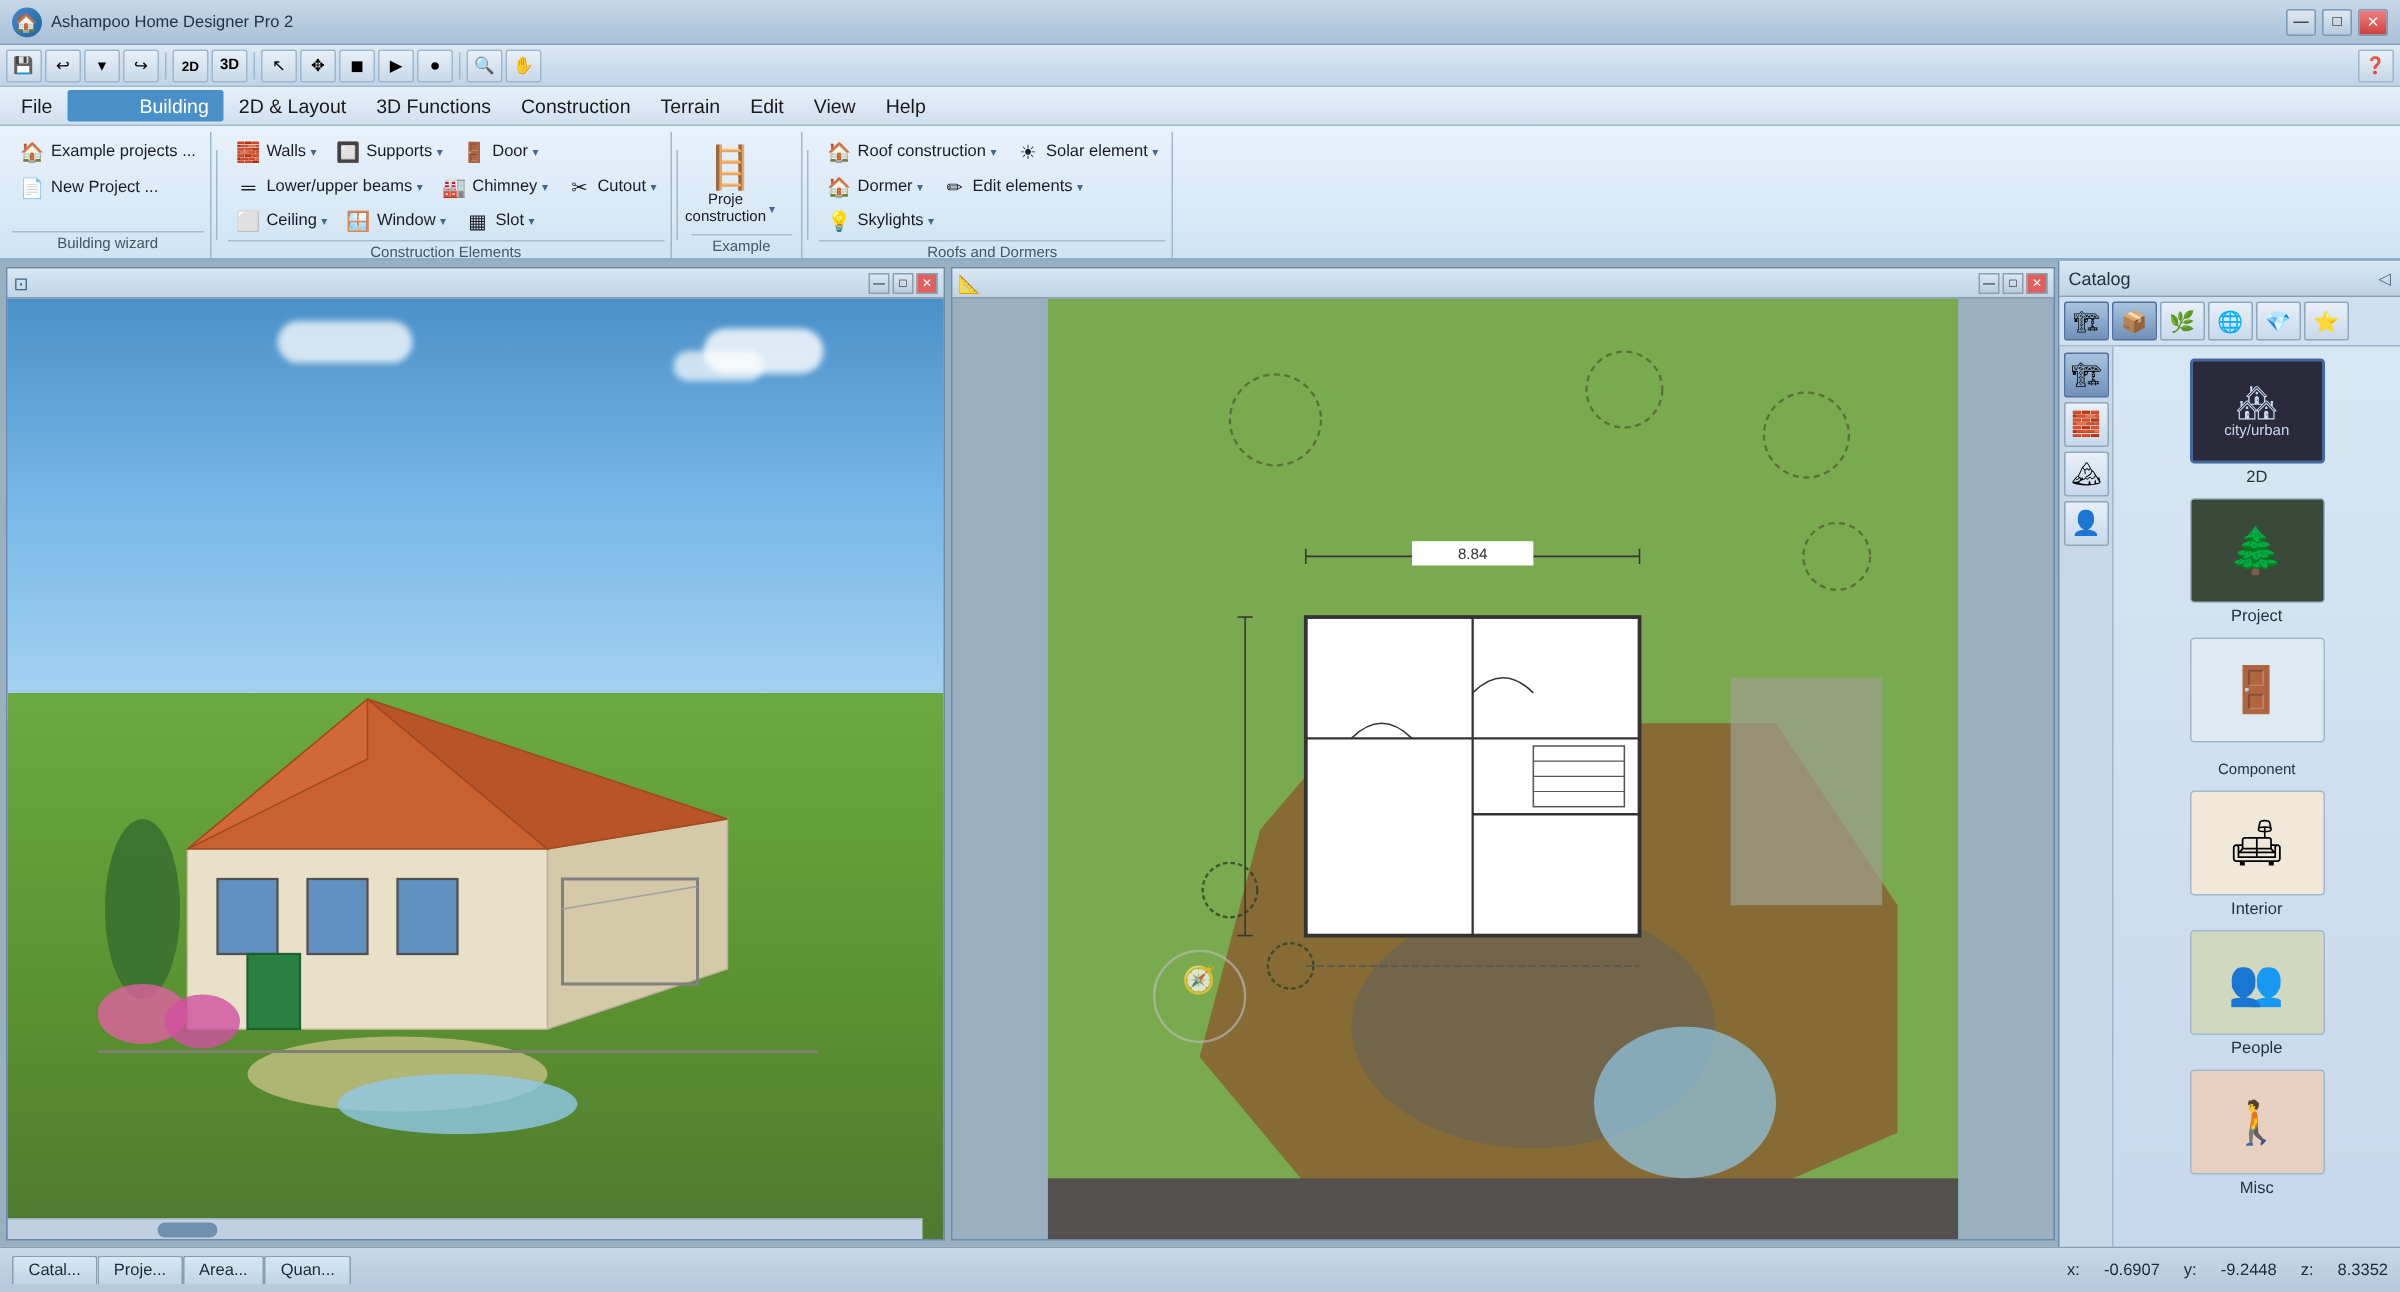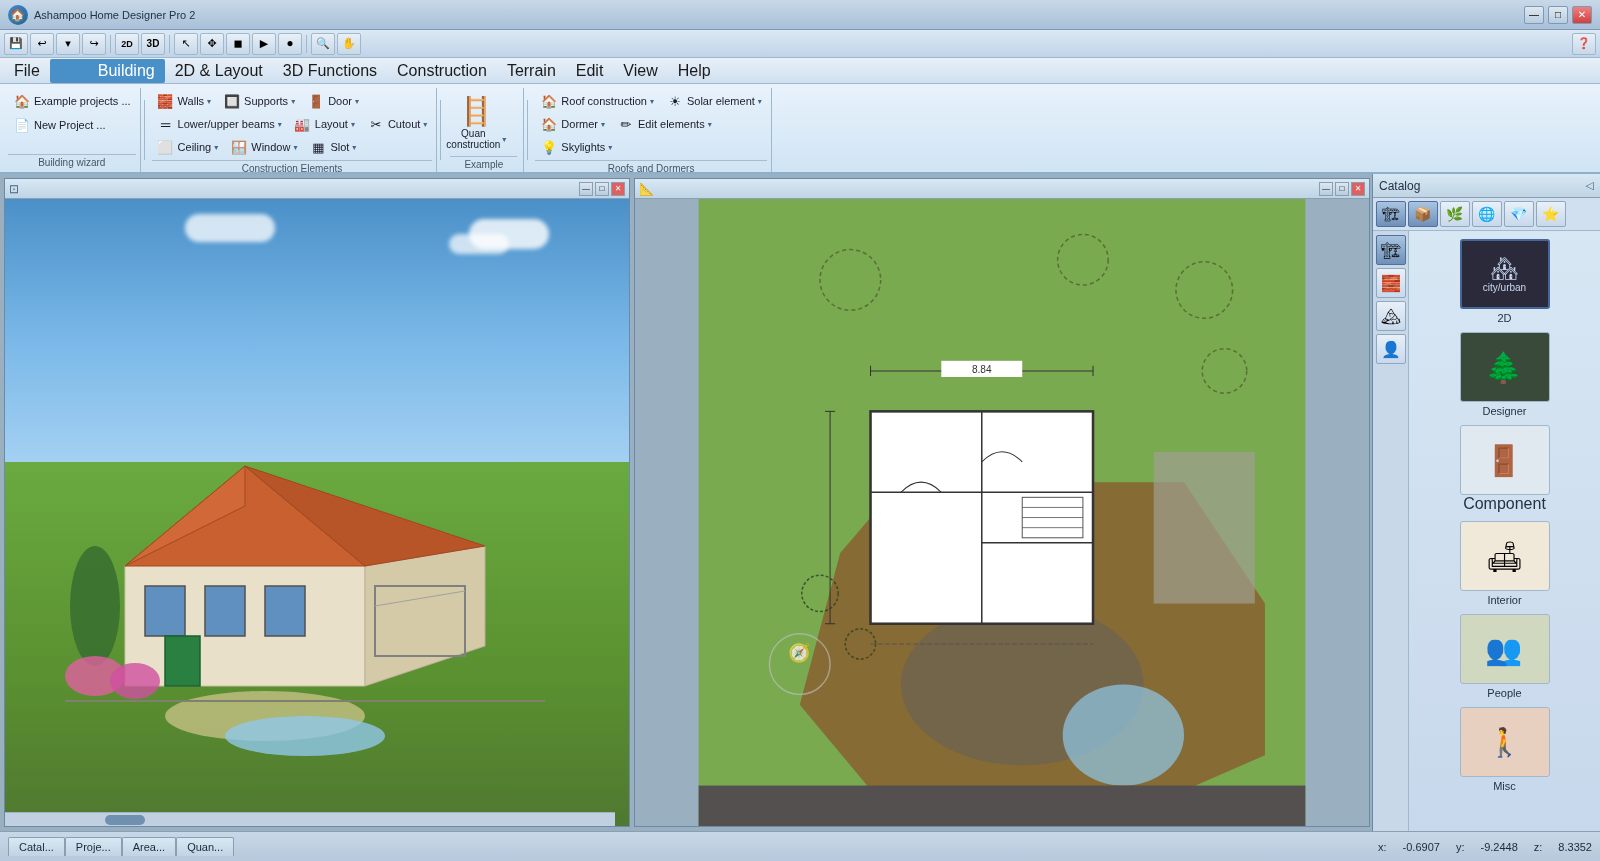--- a/index.html
+++ b/index.html
@@ -35,21 +35,21 @@
 
     
     .menu-bar {
       height: 26px;
       background: linear-gradient(to bottom, #e8f0f8, #d0e0f0);
       display: flex;
       align-items: center;
       padding: 0 4px;
       border-bottom: 1px solid #a0b8cc;
     }
-    .menu-item { padding: 3px 10px; cursor: pointer; font-size: 16px; color: #1a1a1a; border-radius: 2px; }
+    .menu-item { padding: 3px 10px; cursor: pointer; font-size: 13px; color: #1a1a1a; border-radius: 2px; }
     .menu-item.active { background: #4a90c8; color: white; padding-left: 48px; }
 
     
     .ribbon {
       height: 90px;
       background: linear-gradient(to bottom, #e8f2fc, #d0e4f4);
       border-bottom: 2px solid #8ab0cc;
       display: flex;
       padding: 4px 4px 0;
     }
@@ -194,21 +194,21 @@
       </div>
 
       <div style="display:flex;gap:2px;">
         <div class="ribbon-item">
           <div class="ribbon-item-icon">═</div>
           <span>Lower/upper beams</span>
           <span class="dropdown-arrow">▾</span>
         </div>
         <div class="ribbon-item">
           <div class="ribbon-item-icon">🏭</div>
-          <span>Layout</span>
+          <span>Chimney</span>
           <span class="dropdown-arrow">▾</span>
         </div>
         <div class="ribbon-item">
           <div class="ribbon-item-icon">✂</div>
           <span>Cutout</span>
           <span class="dropdown-arrow">▾</span>
         </div>
       </div>
 
       <div style="display:flex;gap:2px;">
@@ -232,21 +232,21 @@
     <div class="ribbon-group-label">Construction Elements</div>
   </div>
 
   <div class="ribbon-separator"></div>
 
   <div style="display:flex;flex-direction:column;padding:2px 6px;border-right:1px solid #a0b8cc;min-width:80px;">
     <div style="flex:1;display:flex;align-items:flex-start;padding-top:4px;">
       <div class="ribbon-big-btn">
         <div class="ribbon-big-icon">🪜</div>
         <div class="ribbon-big-label" style="display:flex;align-items:center;gap:2px;">
-          <span>Quan construction</span>
+          <span>Proje construction</span>
           <span class="dropdown-arrow">▾</span>
         </div>
       </div>
     </div>
     <div class="ribbon-group-label">Example</div>
   </div>
 
   <div class="ribbon-separator"></div>
 
   <div style="display:flex;flex-direction:column;padding:2px 4px;border-right:1px solid #a0b8cc;">
@@ -446,28 +446,28 @@
               <div>city/urban</div>
             </div>
           </div>
           <span style="font-size:11px;color:#223344;margin-top:3px;">2D</span>
         </div>
 
         <div style="display:flex;flex-direction:column;align-items:center;cursor:pointer;">
           <div style="width:90px;height:70px;background:#3a4a3a;border:1px solid #a0b8cc;border-radius:3px;display:flex;align-items:center;justify-content:center;overflow:hidden;">
             <div style="font-size:30px;">🌲</div>
           </div>
-          <span style="font-size:11px;color:#223344;margin-top:3px;">Designer</span>
+          <span style="font-size:11px;color:#223344;margin-top:3px;">Project</span>
         </div>
 
         <div style="display:flex;flex-direction:column;align-items:center;cursor:pointer;">
           <div style="width:90px;height:70px;background:#e0e8f0;border:1px solid #a0b8cc;border-radius:3px;display:flex;align-items:center;justify-content:center;overflow:hidden;">
             <div style="font-size:30px;">🚪</div>
           </div>
-          <span style="font-size:16px;color:#223344;margin-top:0;">Component</span>
+          <span style="font-size:10px;color:#223344;margin-top:13px;">Component</span>
         </div>
 
         <div style="display:flex;flex-direction:column;align-items:center;cursor:pointer;">
           <div style="width:90px;height:70px;background:#f0e8d8;border:1px solid #a0b8cc;border-radius:3px;display:flex;align-items:center;justify-content:center;overflow:hidden;">
             <div style="font-size:30px;">🛋</div>
           </div>
           <span style="font-size:11px;color:#223344;margin-top:3px;">Interior</span>
         </div>
 
         <div style="display:flex;flex-direction:column;align-items:center;cursor:pointer;">

